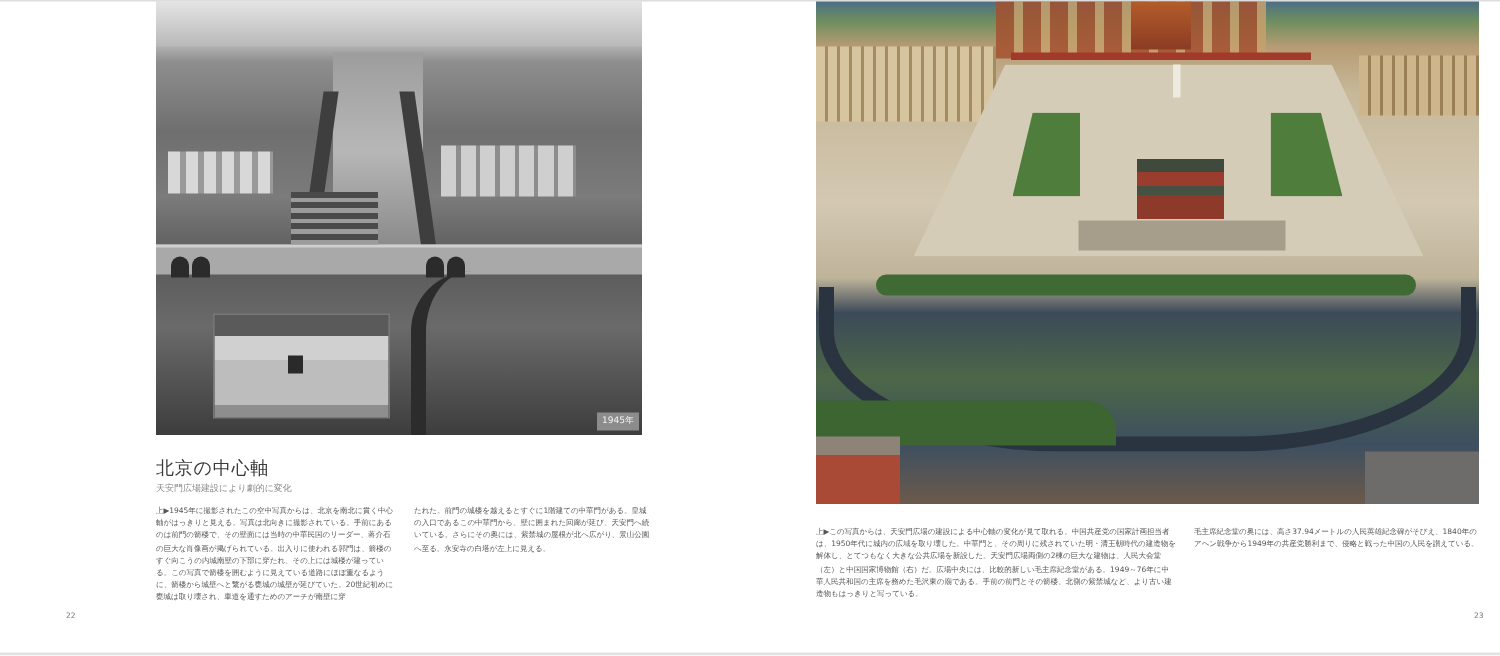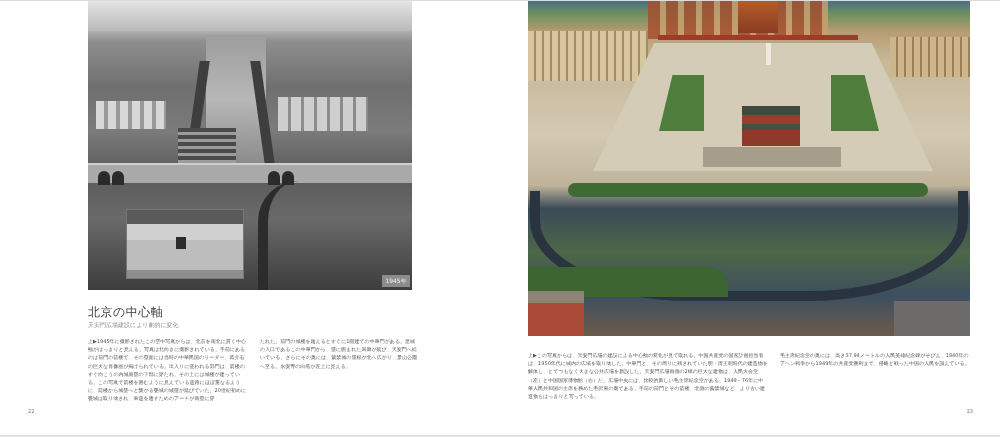--- a/index.html
+++ b/index.html
@@ -1,20 +1,20 @@
 <!DOCTYPE html>
 <html><head>
 <meta charset="utf-8">
 <style>
   * { box-sizing: border-box; margin: 0; padding: 0; }
   html, body { width: 1000px; height: 437px; overflow: hidden; background: #ffffff; }
   body { font-family: "DejaVu Sans", sans-serif; color: #333; position: relative; }
 
   .spread { position: absolute; left: 0; top: 0; width: 1000px; height: 437px; background: #fff; border-top: 1px solid #dcdcdc; border-bottom: 2px solid #e2e2e2; }
-  .page { position: absolute; top: 0; height: 435px; }
+  .page { position: absolute; top: 0; height: 435px; margin-left: 16px; }
   .page-left { left: 0; width: 500px; }
   .page-right { left: 500px; width: 500px; }
 
   
   .photo-bw {
     position: absolute; left: 88px; top: 0; width: 324px; height: 289px; overflow: hidden;
     background:
       linear-gradient(180deg, #d9d9d9 0%, #bdbdbd 9%, #8e8e8e 14%, #6f6f6f 30%, #7b7b7b 45%, #5a5a5a 60%, #6a6a6a 75%, #3d3d3d 100%);
   }
   .photo-bw .haze { position: absolute; left: 0; top: 0; width: 100%; height: 30px; background: linear-gradient(180deg,#e4e4e4,#b9b9b9); }

